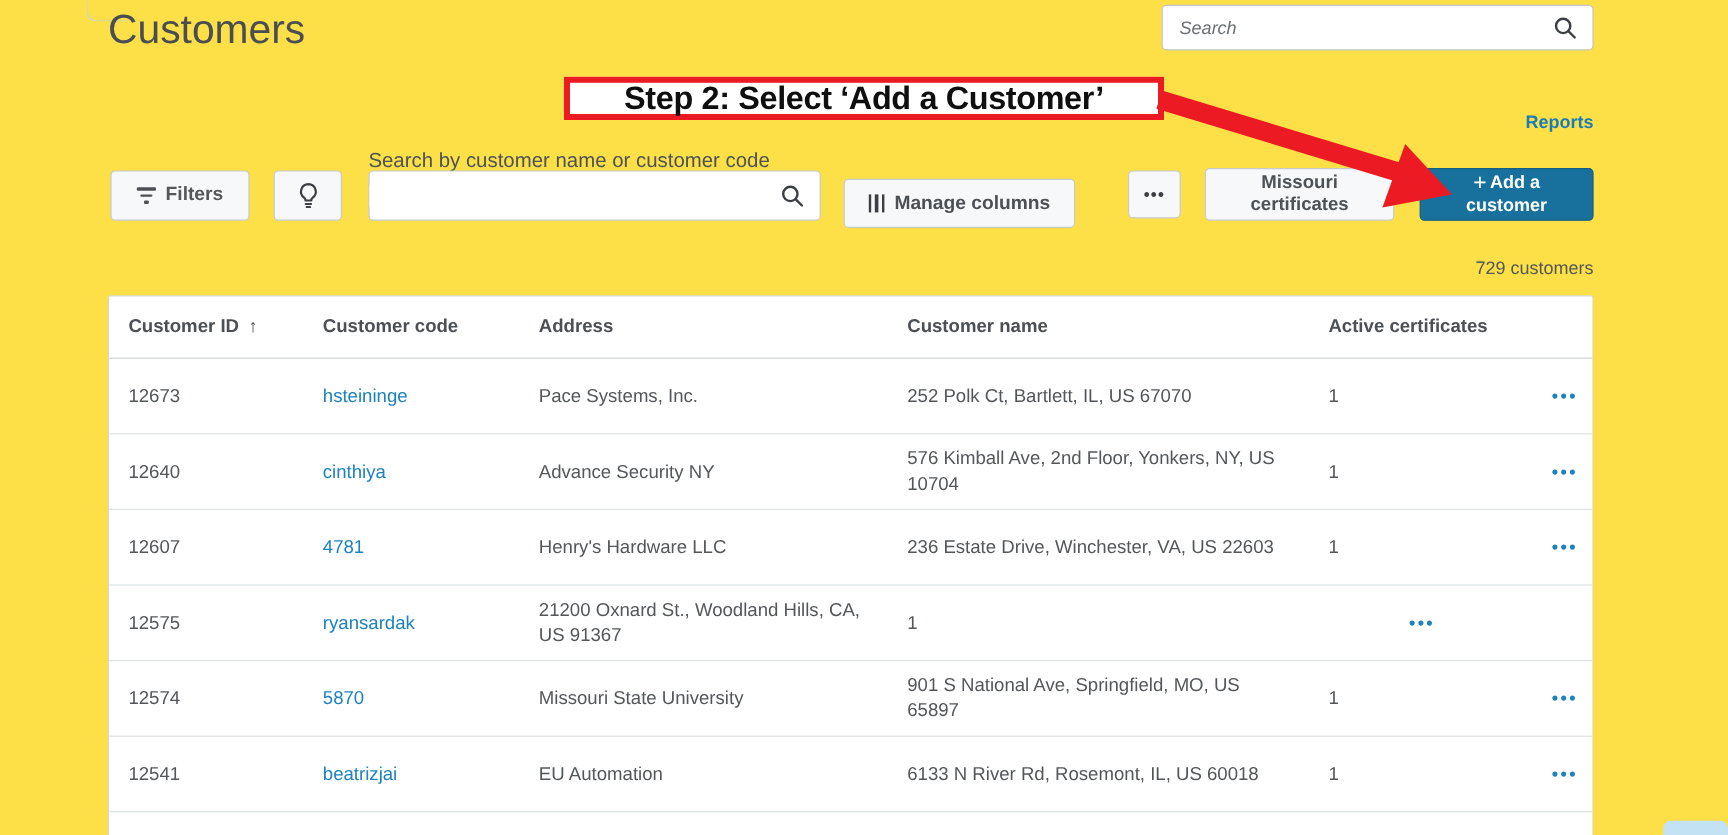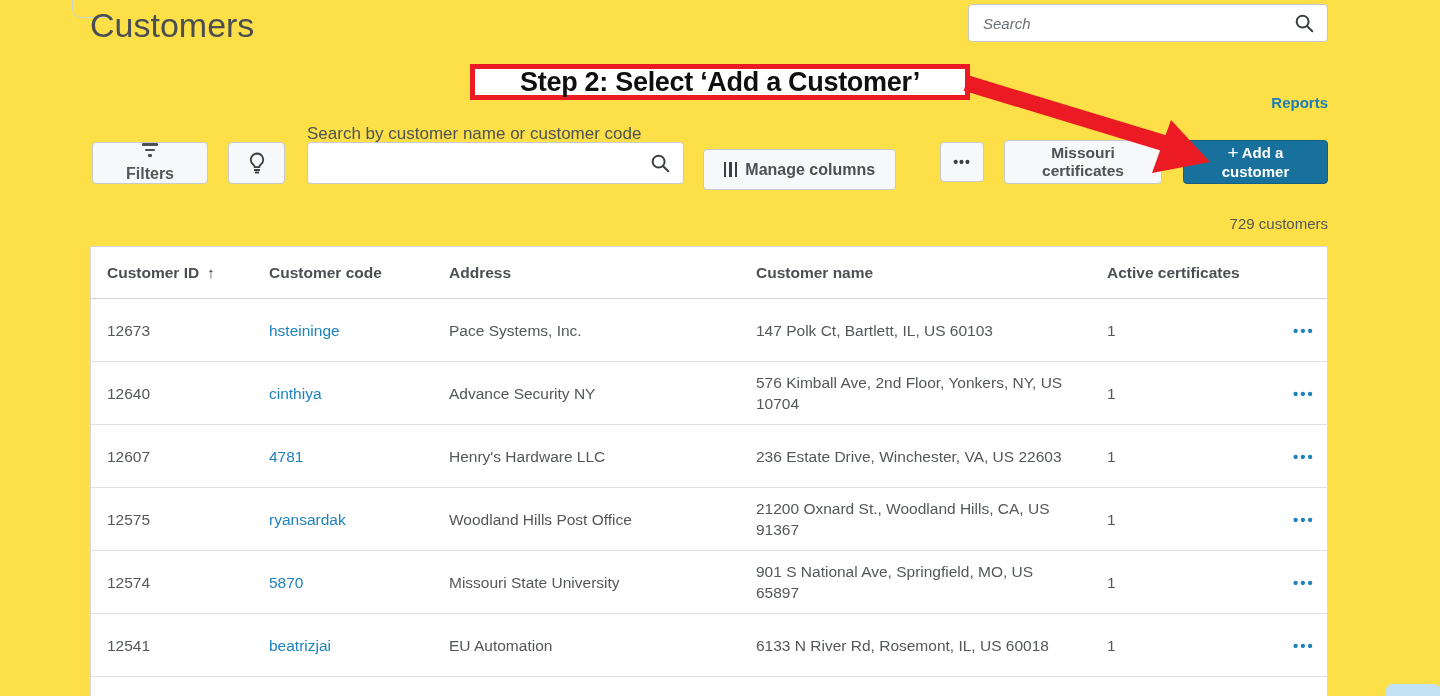--- a/index.html
+++ b/index.html
@@ -26,21 +26,21 @@
   
   .callout { position:absolute; left:470px; top:64px; width:500px; height:36px; background:#fff;
     border:5px solid #ec1b23; display:flex; align-items:center; justify-content:center; z-index:9; }
   .callout span { font-size:27px; font-weight:800; color:#0f0f0f; letter-spacing:-0.3px; }
   .annot-arrow { position:absolute; left:962px; top:70px; width:256px; height:110px; z-index:10; pointer-events:none; }
 
   
   .btn { position:absolute; background:#f7f8f9; border:1px solid #c6cacd; border-radius:4px;
     display:flex; align-items:center; justify-content:center; gap:8px; cursor:pointer;
     font-size:16px; font-weight:600; color:#54575a; }
-  .btn-filters { left:92px; top:142px; width:116px; height:42px;flex-direction:column; }
+  .btn-filters { left:92px; top:142px; width:116px; height:42px; }
   .btn-bulb { left:228px; top:142px; width:57px; height:42px; }
   .filter-bars { display:flex; flex-direction:column; align-items:center; gap:3px; }
   .filter-bars i { display:block; height:2.5px; background:#4c5054; border-radius:1px; }
   .filter-bars i:nth-child(1){width:16px;} .filter-bars i:nth-child(2){width:10px;} .filter-bars i:nth-child(3){width:4px;}
 
   .search-field-label { position:absolute; left:307px; top:124px; font-size:17px; color:#4c5256; }
   .table-search { position:absolute; left:307px; top:142px; width:377px; height:42px;
     border:1px solid #c6cacd; border-radius:4px; background:#fff; display:flex; align-items:center; }
   .table-search input { flex:1; border:none; outline:none; padding:0 8px 0 12px; font-size:15px; color:#3b3f44;
     font-family:"Liberation Sans",sans-serif; }
@@ -161,21 +161,21 @@
       <div class="t-cell">Address</div>
       <div class="t-cell">Customer name</div>
       <div class="t-cell">Active certificates</div>
       <div class="t-cell"></div>
     </div>
     <div class="t-body" id="table-body">
   <div class="t-row">
     <div class="t-cell">12673</div>
     <div class="t-cell"><span class="code-link">hsteininge</span></div>
     <div class="t-cell">Pace Systems, Inc.</div>
-    <div class="t-cell">147 Polk Ct, Bartlett, IL, US 60103</div>
+    <div class="t-cell">252 Polk Ct, Bartlett, IL, US 67070</div>
     <div class="t-cell">1</div>
     <div class="t-cell row-actions">•••</div>
   </div>
 
   <div class="t-row">
     <div class="t-cell">12640</div>
     <div class="t-cell"><span class="code-link">cinthiya</span></div>
     <div class="t-cell">Advance Security NY</div>
     <div class="t-cell">576 Kimball Ave, 2nd Floor, Yonkers, NY, US 10704</div>
     <div class="t-cell">1</div>
@@ -187,21 +187,20 @@
     <div class="t-cell"><span class="code-link">4781</span></div>
     <div class="t-cell">Henry's Hardware LLC</div>
     <div class="t-cell">236 Estate Drive, Winchester, VA, US 22603</div>
     <div class="t-cell">1</div>
     <div class="t-cell row-actions">•••</div>
   </div>
 
   <div class="t-row">
     <div class="t-cell">12575</div>
     <div class="t-cell"><span class="code-link">ryansardak</span></div>
-    <div class="t-cell">Woodland Hills Post Office</div>
     <div class="t-cell">21200 Oxnard St., Woodland Hills, CA, US 91367</div>
     <div class="t-cell">1</div>
     <div class="t-cell row-actions">•••</div>
   </div>
 
   <div class="t-row">
     <div class="t-cell">12574</div>
     <div class="t-cell"><span class="code-link">5870</span></div>
     <div class="t-cell">Missouri State University</div>
     <div class="t-cell">901 S National Ave, Springfield, MO, US 65897</div>

